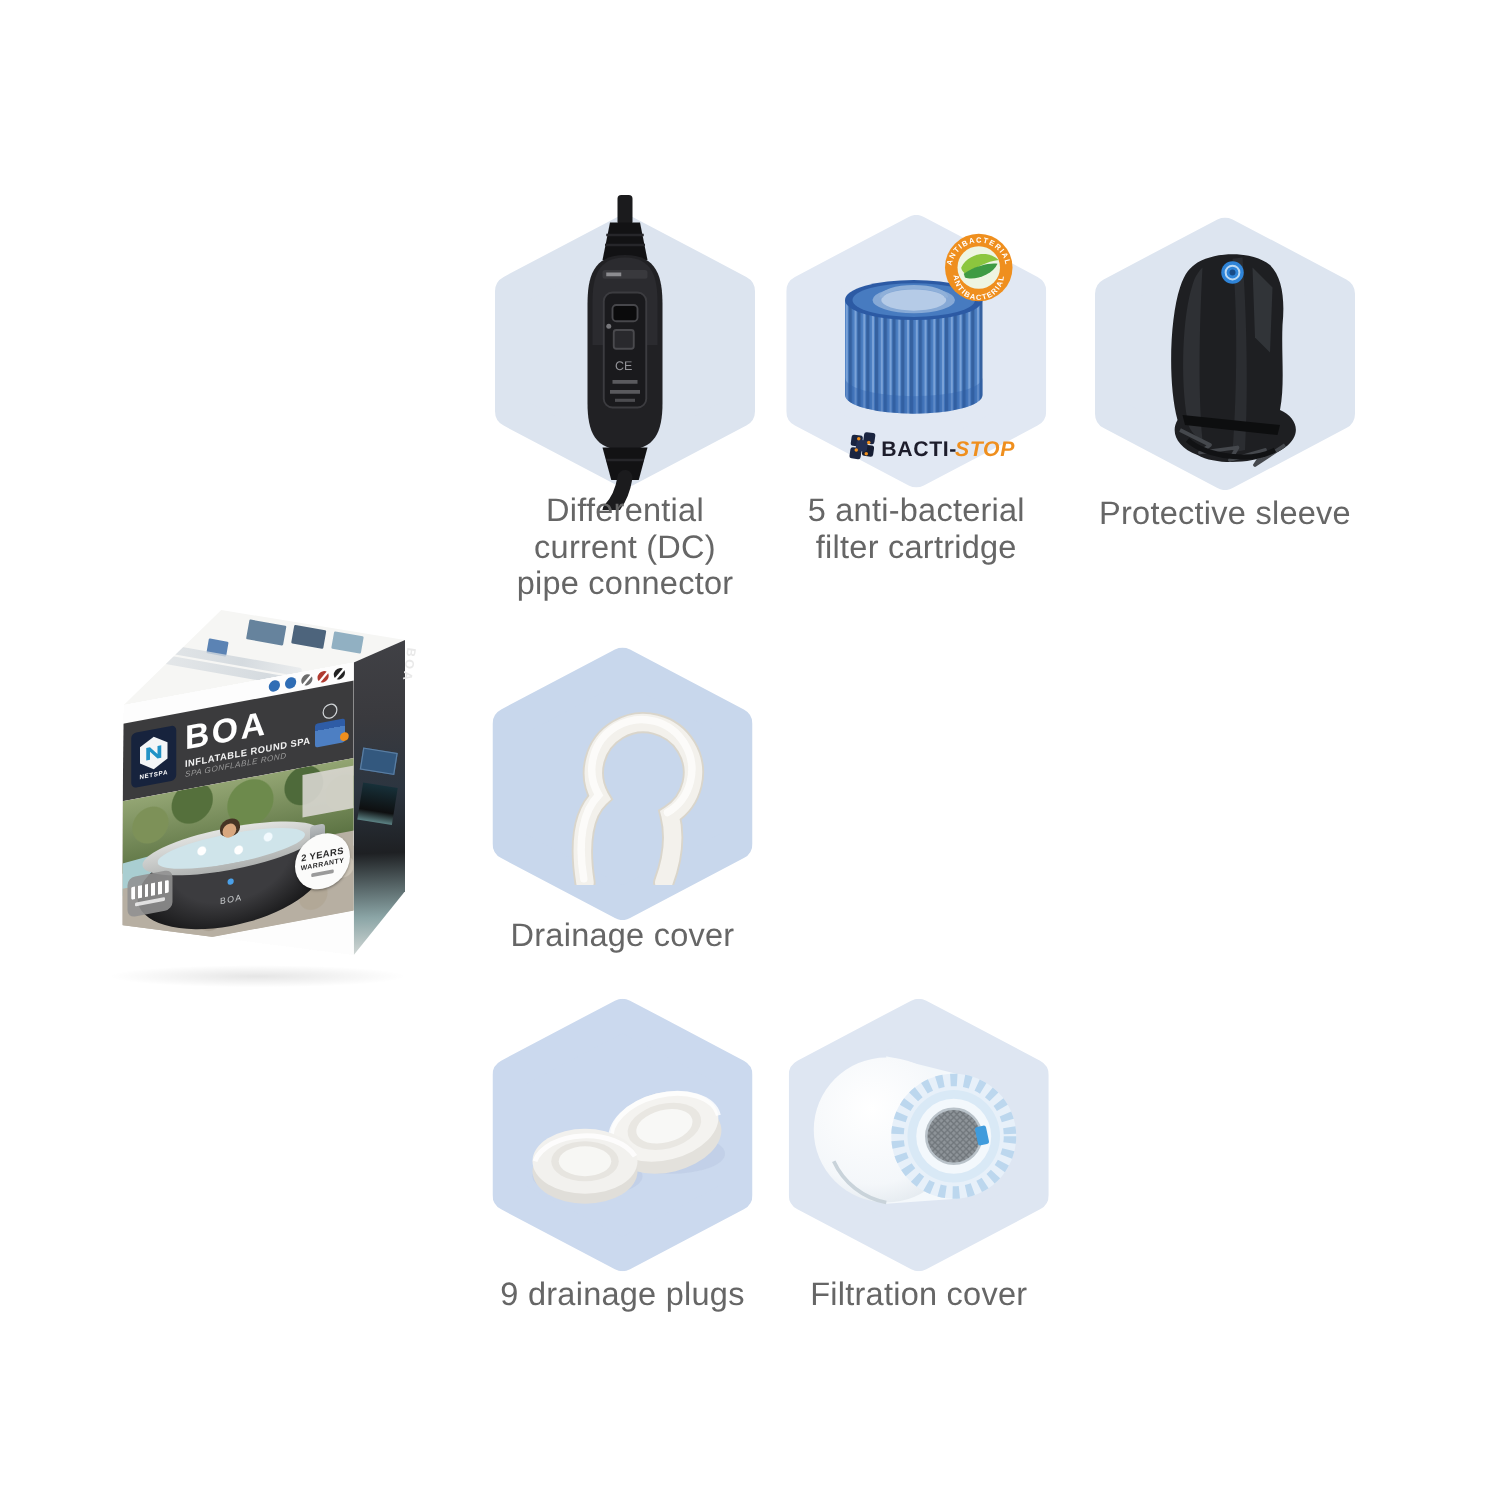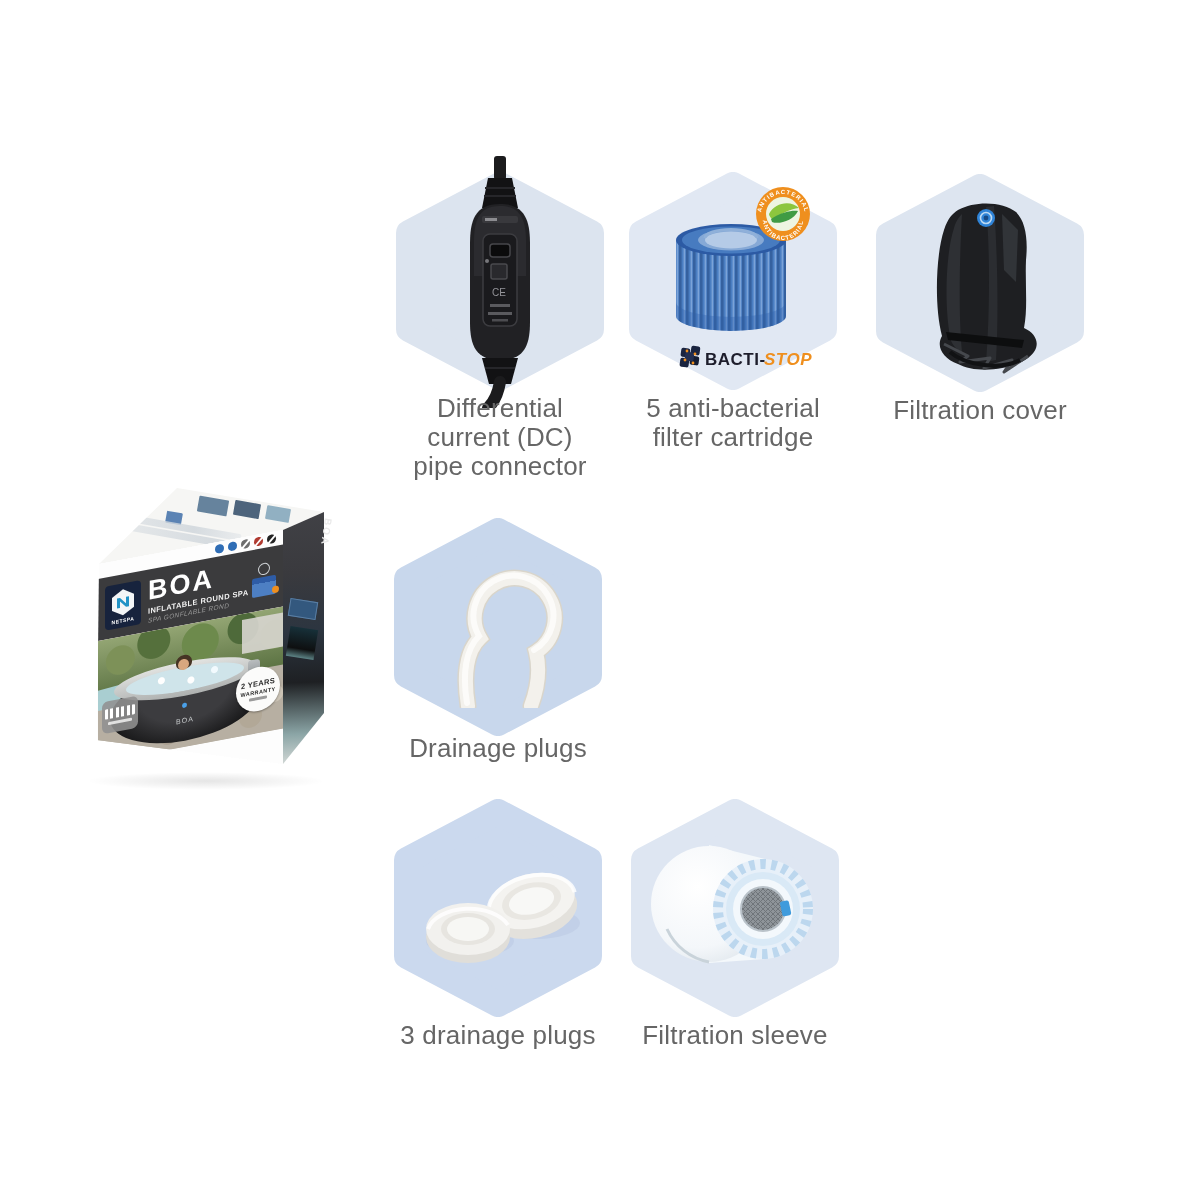--- a/index.html
+++ b/index.html
@@ -286,33 +286,33 @@
     <path d="M96,24 L112,40 L110,92 L98,80 Z" fill="#33363b" opacity=".9"></path>
     <path d="M40,142 L118,150 L116,158 L42,150 Z" fill="#0d0e0f"></path>
     <path d="M38,154 L62,166 L54,172 L84,168 L78,178 L106,170 L98,182 L122,166" stroke="#45484d" stroke-width="3" fill="none" stroke-linejoin="round"></path>
     <path d="M44,162 C60,176 96,180 114,170" stroke="#111214" stroke-width="4" fill="none"></path>
     <g>
       <circle cx="80" cy="28" r="9" fill="#2f84d8"></circle>
       <circle cx="80" cy="28" r="5.5" fill="none" stroke="#bcd9f2" stroke-width="1.6"></circle>
       <circle cx="80" cy="28" r="2.4" fill="#174a86"></circle>
     </g>
   </svg>
-  <div class="acc-label">Filtration cover</div>
+  <div class="acc-label">Protective sleeve</div>
 </div>
 
 <div class="acc" id="acc4">
   <svg class="hexbg" viewBox="0 0 208 218">
     <path d="M104,13 L13,61 L13,157 L104,205 L195,157 L195,61 Z" stroke-width="26" stroke-linejoin="round" fill="#c8d7ec" stroke="#c8d7ec"></path>
   </svg>
   <svg class="acc-icon" id="icon-pipe" viewBox="0 0 160 160">
     <path d="M50,158 C45,126 49,102 62,90 A40,40 0 1 1 118,104 C123,124 119,142 113,158" fill="none" stroke="#d9d5cb" stroke-width="17" stroke-linecap="round"></path>
     <path d="M50,158 C45,126 49,102 62,90 A40,40 0 1 1 118,104 C123,124 119,142 113,158" fill="none" stroke="#f3f1ec" stroke-width="14" stroke-linecap="round"></path>
     <path d="M49,155 C44,125 48,101 61,88 A40,40 0 1 1 116,102" fill="none" stroke="#fdfdfb" stroke-width="6" stroke-linecap="round" opacity=".85"></path>
   </svg>
-  <div class="acc-label">Drainage plugs</div>
+  <div class="acc-label">Drainage cover</div>
 </div>
 
 <div class="acc" id="acc5">
   <svg class="hexbg" viewBox="0 0 208 218">
     <path d="M104,13 L13,61 L13,157 L104,205 L195,157 L195,61 Z" stroke-width="26" stroke-linejoin="round" fill="#cbd9ee" stroke="#cbd9ee"></path>
   </svg>
   <svg class="acc-icon" id="icon-plugs" viewBox="0 0 180 124">
     <ellipse cx="62" cy="90" rx="44" ry="16" fill="#b9c8e2" opacity=".5"></ellipse>
     <ellipse cx="128" cy="72" rx="44" ry="16" fill="#b9c8e2" opacity=".5"></ellipse>
     <g transform="rotate(-14 124 52)">
@@ -323,21 +323,21 @@
       <path d="M80,52 A44,27 0 0 1 168,52" stroke="#ffffff" stroke-width="4" fill="none" opacity=".8"></path>
     </g>
     <g>
       <ellipse cx="60" cy="86" rx="42" ry="26" fill="#e0ded9"></ellipse>
       <ellipse cx="60" cy="78" rx="42" ry="26" fill="#f2f1ee"></ellipse>
       <ellipse cx="60" cy="78" rx="27" ry="16" fill="#e7e5e0"></ellipse>
       <ellipse cx="60" cy="78" rx="21" ry="12" fill="#f7f7f4"></ellipse>
       <path d="M20,78 A42,26 0 0 1 100,74" stroke="#ffffff" stroke-width="4" fill="none" opacity=".8"></path>
     </g>
   </svg>
-  <div class="acc-label">3 drainage plugs</div>
+  <div class="acc-label">9 drainage plugs</div>
 </div>
 
 <div class="acc" id="acc6">
   <svg class="hexbg" viewBox="0 0 208 218">
     <path d="M104,13 L13,61 L13,157 L104,205 L195,157 L195,61 Z" stroke-width="26" stroke-linejoin="round" fill="#dee6f2" stroke="#dee6f2"></path>
   </svg>
   <svg class="acc-icon" id="icon-sleeve" viewBox="0 0 186 156">
     <defs>
       <pattern id="mesh" width="5" height="5" patternUnits="userSpaceOnUse">
         <rect width="5" height="5" fill="#8e9499"></rect>
@@ -355,14 +355,14 @@
     <g>
       <circle cx="120" cy="80" r="50" fill="#e7f0f9"></circle>
       <circle cx="120" cy="80" r="45" fill="none" stroke="#bcd7ee" stroke-width="10" stroke-dasharray="5.5 5.5"></circle>
       <circle cx="120" cy="80" r="37" fill="#d9e9f6"></circle>
       <circle cx="120" cy="80" r="30" fill="#f3f8fc"></circle>
       <circle cx="120" cy="80" r="22" fill="url(#mesh)"></circle>
       <circle cx="120" cy="80" r="22" fill="none" stroke="#b9c2c9" stroke-width="2"></circle>
       <rect x="138" y="72" width="9" height="15" rx="2" fill="#3f9bdc" transform="rotate(-12 142 79)"></rect>
     </g>
   </svg>
-  <div class="acc-label">Filtration sleeve</div>
+  <div class="acc-label">Filtration cover</div>
 </div>
 
 </body></html>

